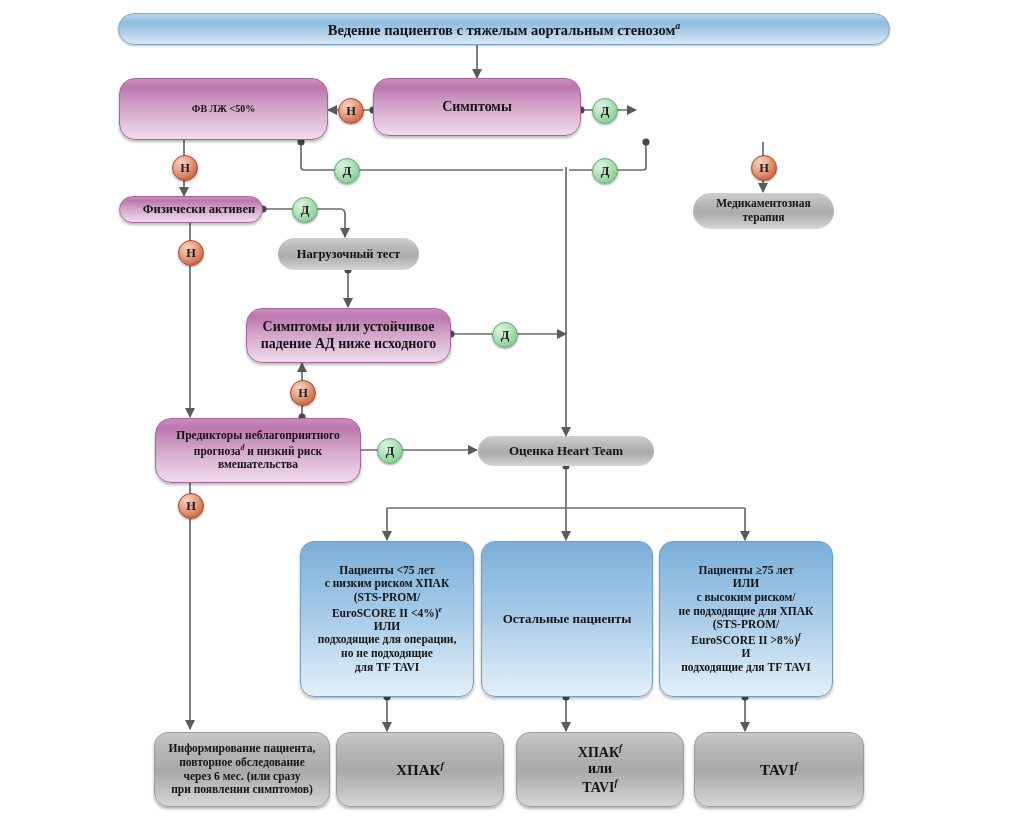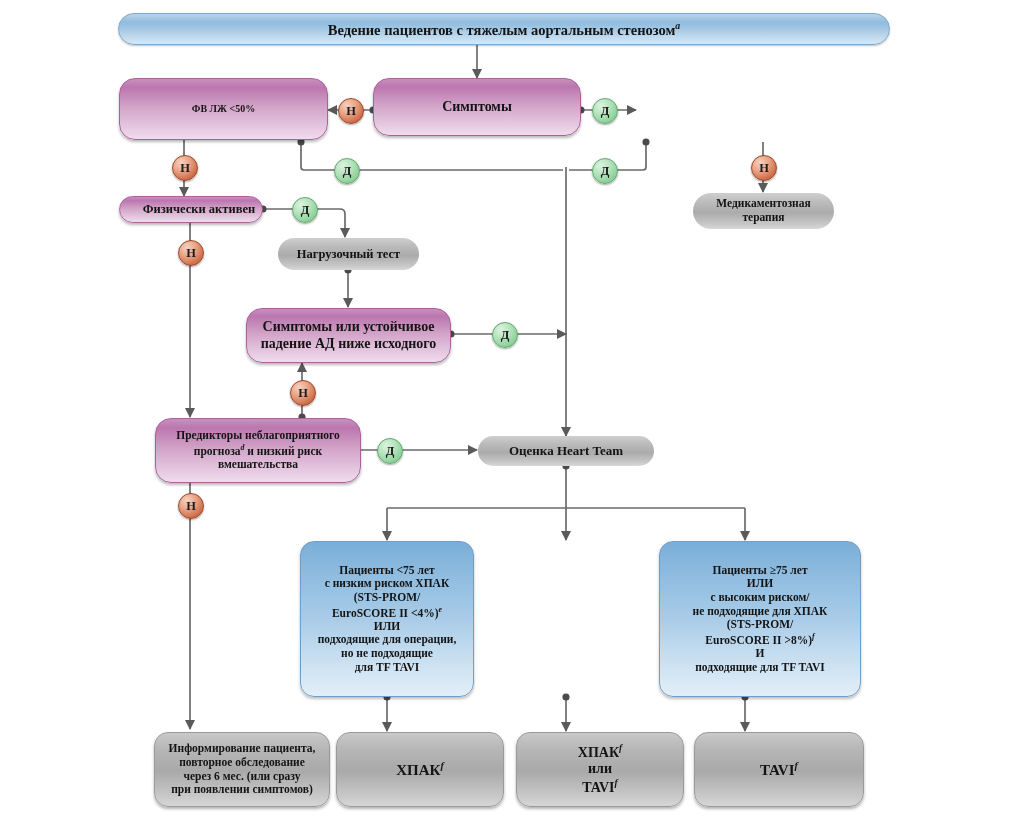--- a/index.html
+++ b/index.html
@@ -179,22 +179,25 @@
       <span>с низким риском ХПАК</span><br>
       <span>(STS-PROM/</span><br>
       <span>EuroSCORE II &lt;4%)</span><span class="s">e</span><br>
       <span>ИЛИ</span><br>
       <span>подходящие для операции,</span><br>
       <span>но не подходящие</span><br>
       <span>для TF TAVI</span>
     </span>
   </div>
 
-
-  <div class="node blue" style="left:659px;top:541px;width:202px;height:156px;">
+  <div class="node blue" style="left:481px;top:541px;width:172px;height:156px;font-size:13px;">
+    <span class="txt">Остальные пациенты</span>
+  </div>
+
+  <div class="node blue" style="left:659px;top:541px;width:174px;height:156px;">
     <span class="txt">
       <span>Пациенты ≥75 лет</span><br>
       <span>ИЛИ</span><br>
       <span>с высоким риском/</span><br>
       <span>не подходящие для ХПАК</span><br>
       <span>(STS-PROM/</span><br>
       <span>EuroSCORE II &gt;8%)</span><span class="s">f</span><br>
       <span>И</span><br>
       <span>подходящие для TF TAVI</span>
     </span>

